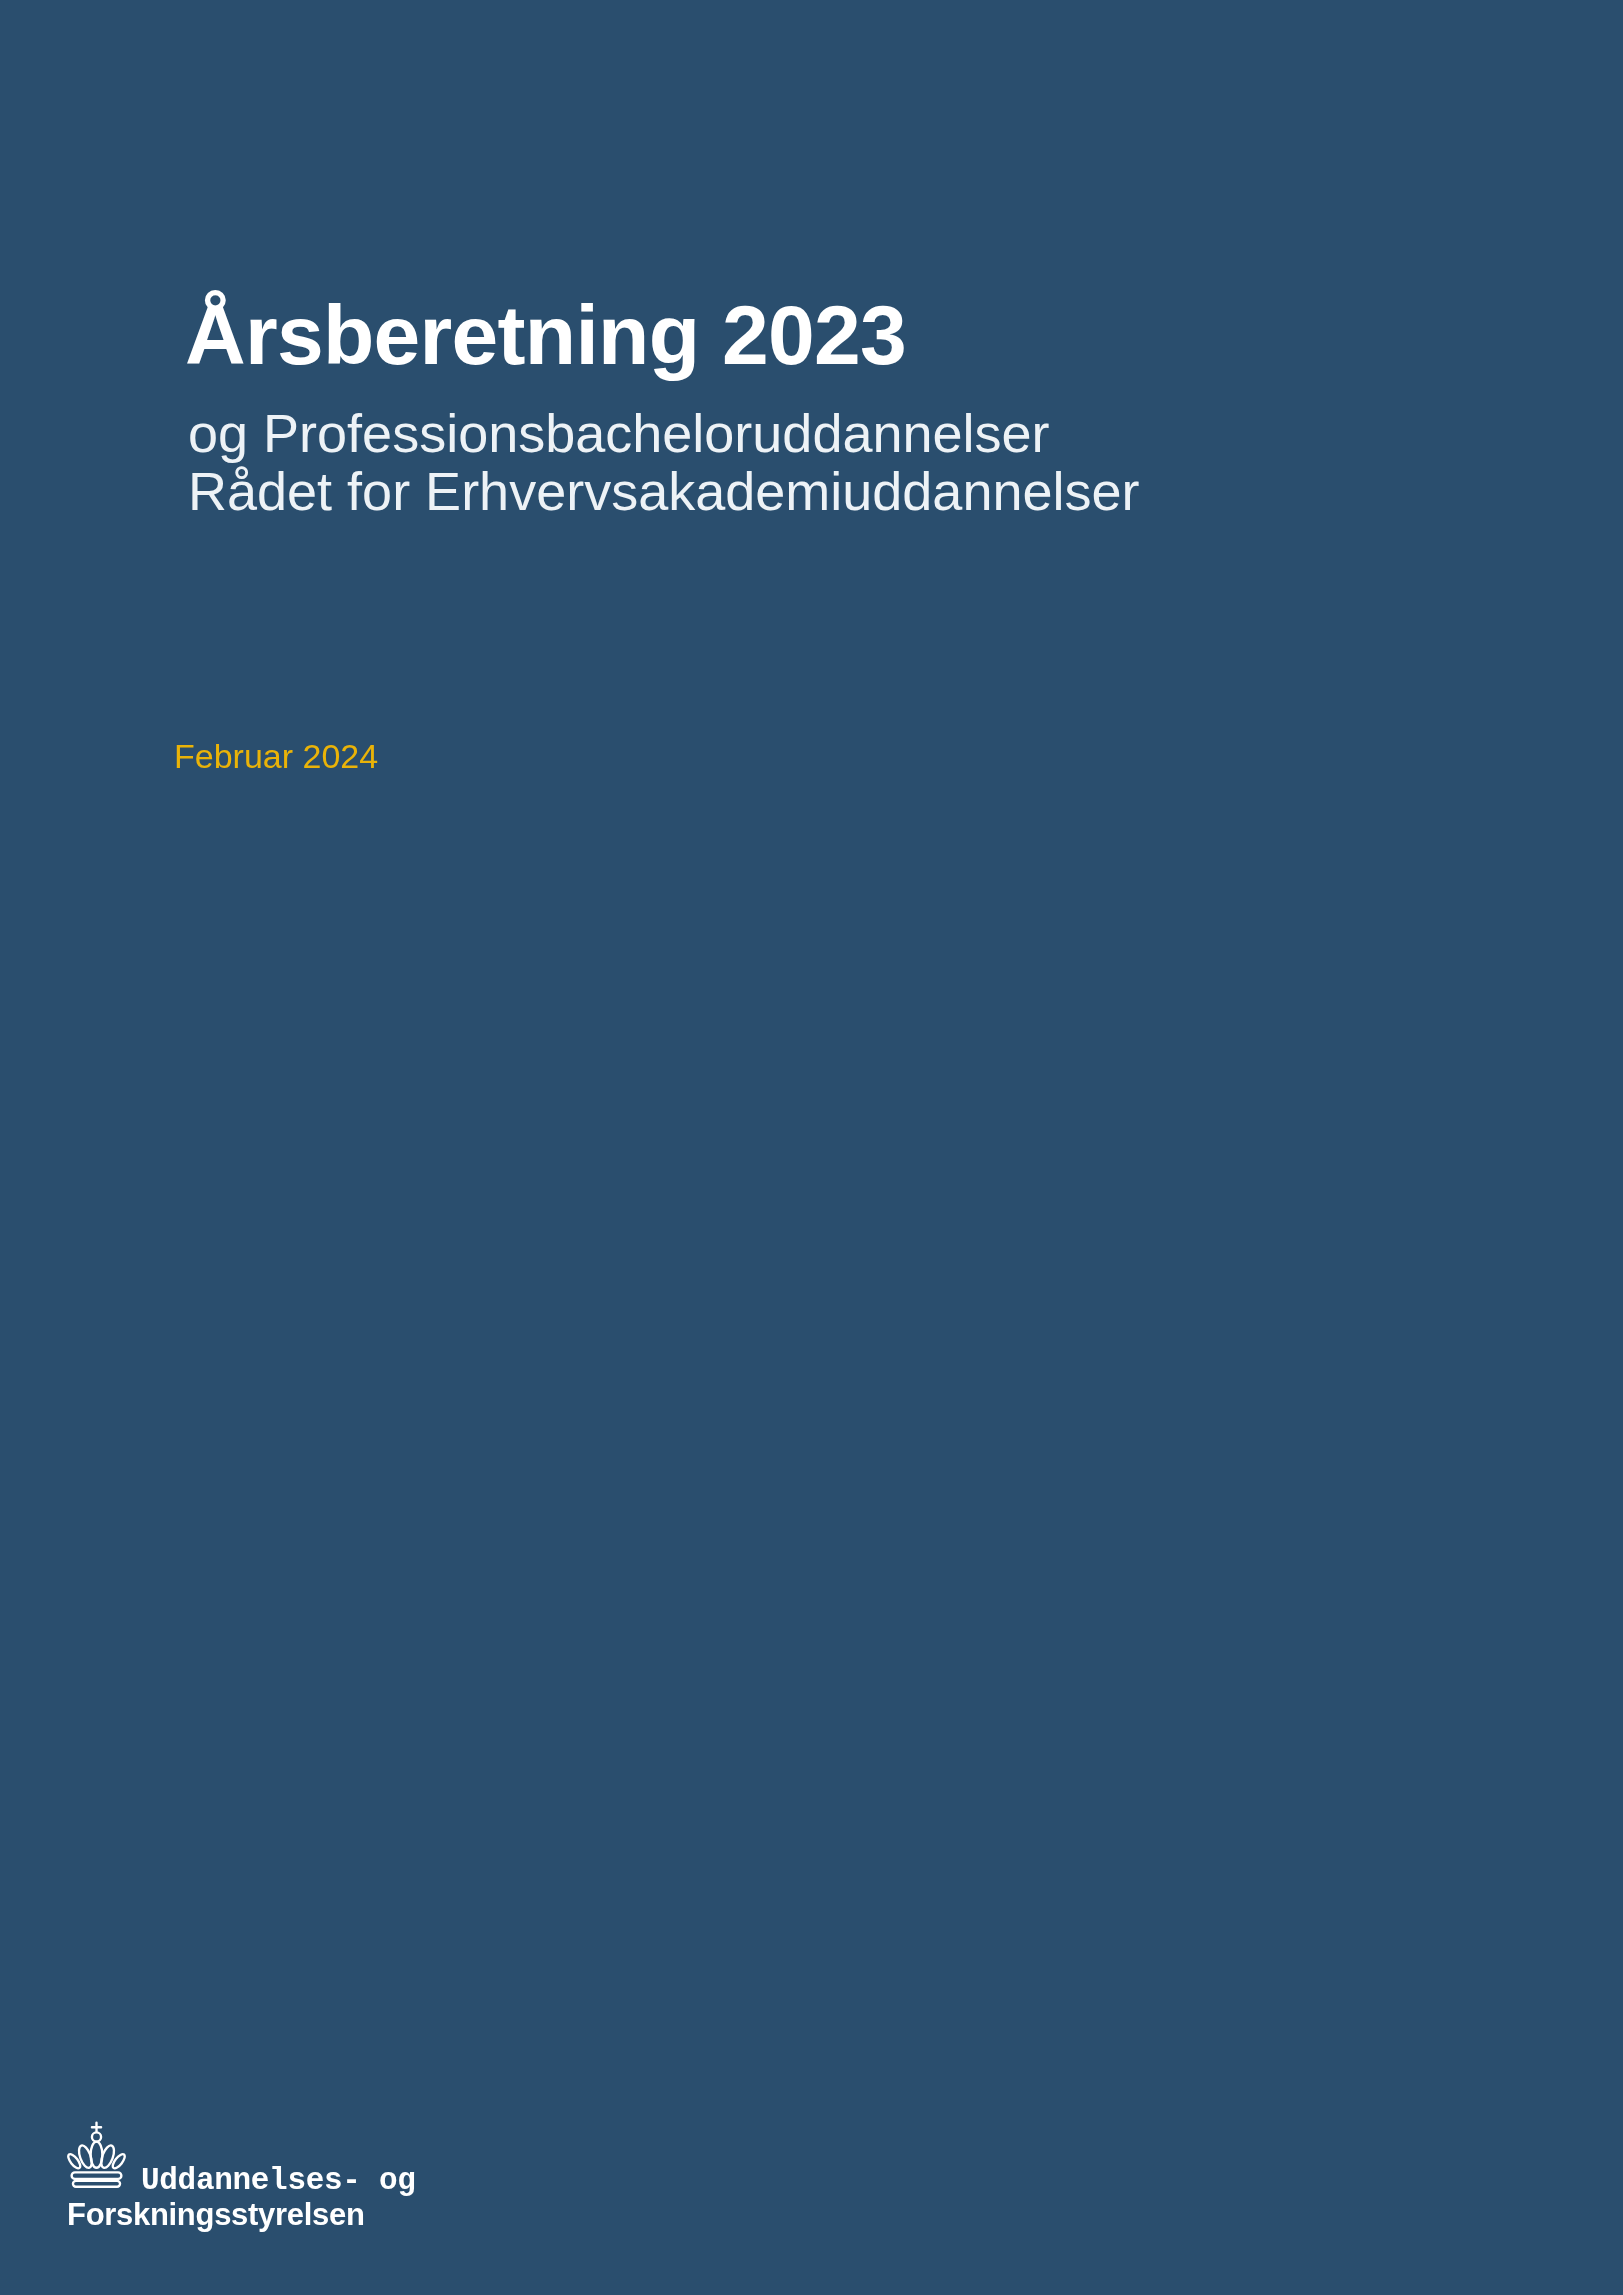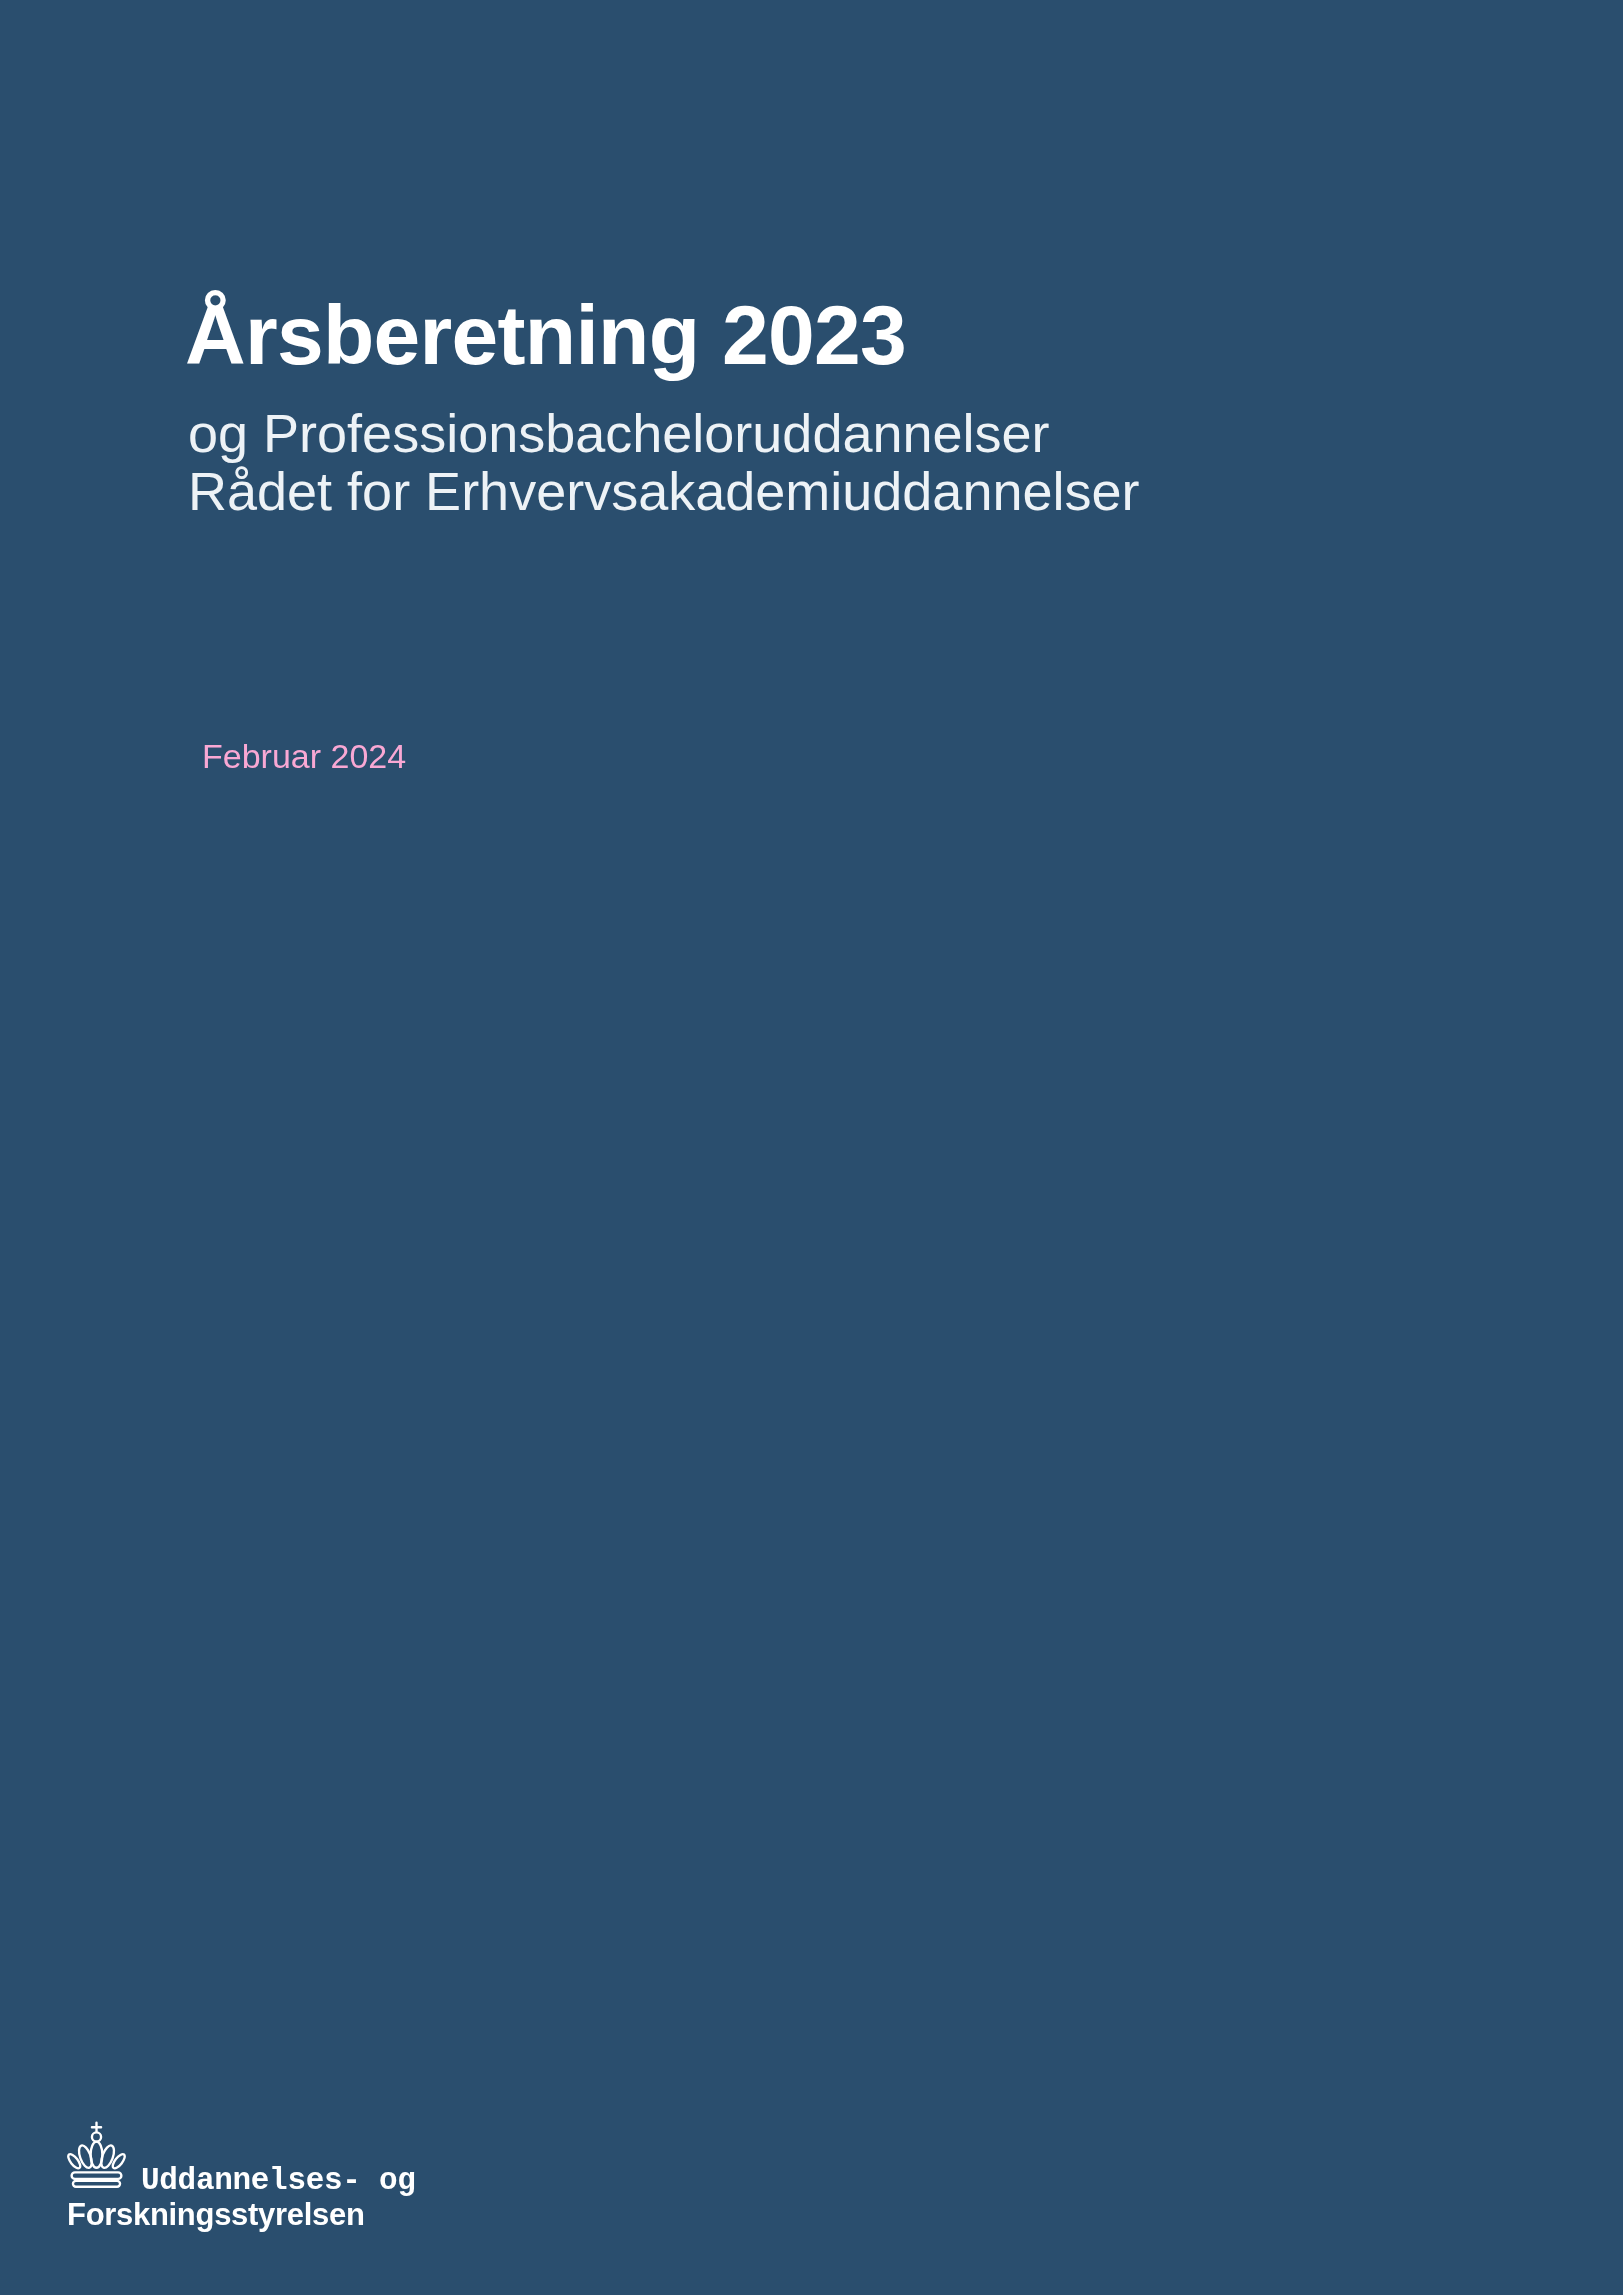--- a/index.html
+++ b/index.html
@@ -36,25 +36,25 @@
     top: 405px;
     font-size: 54px;
     font-weight: 400;
     color: #EDF2F6;
     line-height: 1.073;
     letter-spacing: 0;
     white-space: nowrap;
   }
   .date {
     position: absolute;
-    left: 202px;
+    left: 174px;
     top: 737px;
     font-size: 34px;
     font-weight: 400;
-    color: #f9a8d4;
+    color: #eab308;
     white-space: nowrap;
   }
   .logo {
     position: absolute;
     left: 67px;
     top: 2120px;
     width: 497px;
     height: 131px;
     color: #FFFFFF;
   }

